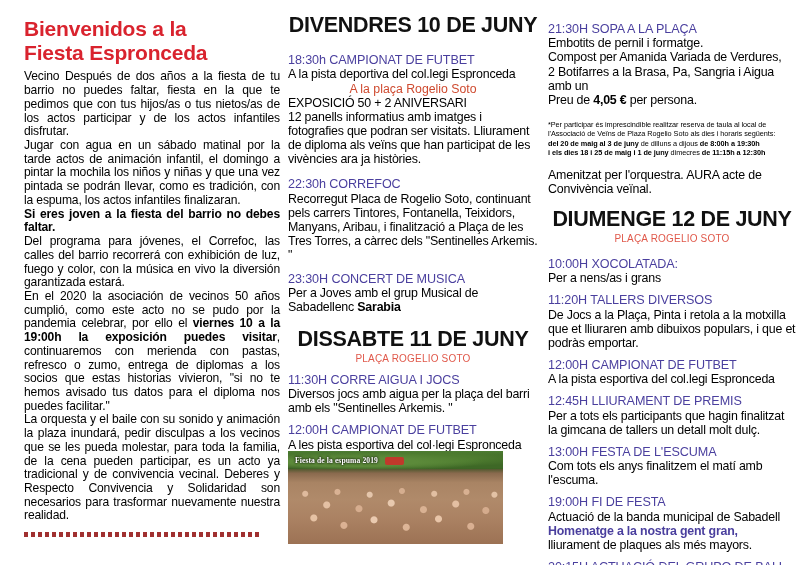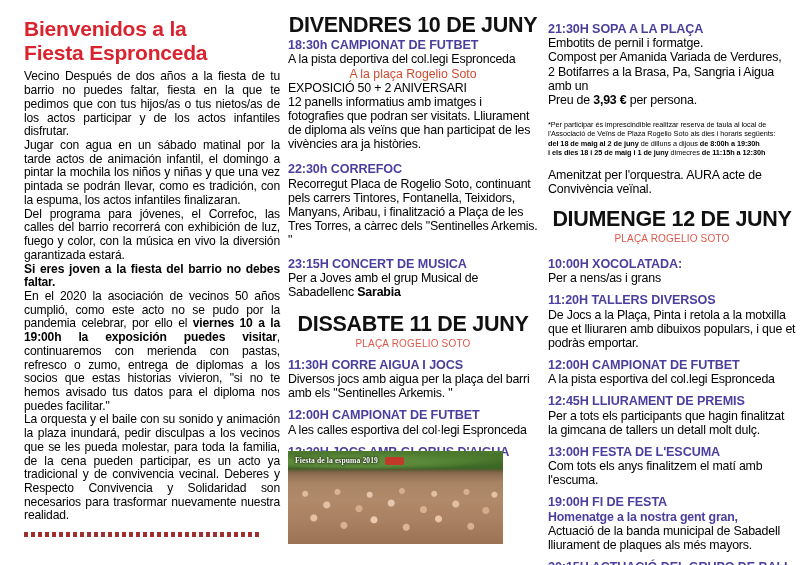--- a/index.html
+++ b/index.html
@@ -76,21 +76,21 @@
   }
   .place-red-small {
     font-size: 12.3px;
     text-align: center;
     color: #cf4b30;
     margin-top: 1px;
   }
   .ev { margin-top: 8px; }
   .ev-head {
     color: #4a3f9e;
-    font-weight: bold;
+    font-weight: normal;
     font-size: 12.6px;
     letter-spacing: -0.1px;
     line-height: 1.15;
   }
   .ev-body {
     font-size: 12.4px;
     line-height: 1.13;
     letter-spacing: -0.2px;
   }
   .ev-body b { font-weight: bold; }
@@ -180,65 +180,65 @@
 
   <div class="col col-left">
     <div class="welcome-title">
       <div>Bienvenidos a la</div>
       <div>Fiesta Espronceda</div>
     </div>
 
     <div class="lead">
       <p>Vecino Después de dos años a la fiesta de tu barrio no puedes faltar, fiesta en la que te pedimos que con tus hijos/as o tus nietos/as de los actos participar y de los actos infantiles disfrutar.</p>
       <p>Jugar con agua en un sábado matinal por la tarde actos de animación infantil, el domingo a pintar la mochila los niños y niñas y que una vez pintada se podrán llevar, como es tradición, con la espuma, los actos infantiles finalizaran.</p>
+      <p><b>Si eres joven a la fiesta del barrio no debes faltar.</b></p>
       <p>Del programa para jóvenes, el Correfoc, las calles del barrio recorrerá con exhibición de luz, fuego y color, con la música en vivo la diversión garantizada estará.</p>
-      <p><b>Si eres joven a la fiesta del barrio no debes faltar.</b></p>
       <p><span>En el 2020 la asociación de vecinos 50 años cumplió, como este acto no se pudo por la pandemia celebrar, por ello el </span><b>viernes 10 a la 19:00h la exposición puedes visitar</b><span>, continuaremos con merienda con pastas, refresco o zumo, entrega de diplomas a los socios que estas historias vivieron, "si no te hemos avisado tus datos para el diploma nos puedes facilitar."</span></p>
       <p>La orquesta y el baile con su sonido y animación la plaza inundará, pedir disculpas a los vecinos que se les pueda molestar, para toda la familia, de la cena pueden participar, es un acto ya tradicional y de convivencia vecinal. Deberes y Respecto Convivencia y Solidaridad son necesarios para trasformar nuevamente nuestra realidad.</p>
     </div>
 
     <div class="sep-dotted"></div>
   </div>
 
   <div class="col col-mid">
     <div style="height:14px"></div>
 
     <div class="daytitle">DIVENDRES 10 DE JUNY</div>
 
-    <div class="ev" style="margin-top:1px">
+    <div class="ev" style="margin-top:16px">
       <div class="ev-head">18:30h CAMPIONAT DE FUTBET</div>
       <div class="ev-body">A la pista deportiva del col.legi Espronceda</div>
     </div>
 
     <div class="place-red-small">A la plaça Rogelio Soto</div>
     <div class="plain-line">EXPOSICIÓ 50 + 2 ANIVERSARI</div>
     <div class="ev-body">12 panells informatius amb imatges i fotografies que podran ser visitats. Lliurament de diploma als veïns que han participat de les vivències ara ja històries.</div>
 
     <div class="ev" style="margin-top:11px">
       <div class="ev-head">22:30h  CORREFOC</div>
       <div class="ev-body">Recorregut Placa de Rogelio Soto, continuant pels carrers Tintores, Fontanella, Teixidors, Manyans, Aribau, i finalització a Plaça de les Tres Torres, a càrrec dels "Sentinelles Arkemis. "</div>
     </div>
 
     <div class="ev" style="margin-top:10px">
-      <div class="ev-head">23:15H CONCERT DE MUSICA</div>
+      <div class="ev-head">23:30H CONCERT DE MUSICA</div>
       <div class="ev-body"><span>Per a Joves amb el grup Musical de Sabadellenc </span><b>Sarabia</b></div>
     </div>
 
     <div style="height:14px"></div>
     <div class="daytitle">DISSABTE 11 DE JUNY</div>
     <div class="placeline">PLAÇA ROGELIO SOTO</div>
 
     <div class="ev" style="margin-top:9px">
       <div class="ev-head">11:30H CORRE AIGUA I JOCS</div>
       <div class="ev-body">Diversos jocs amb aigua per la plaça del barri amb els "Sentinelles Arkemis. "</div>
     </div>
 
     <div class="ev">
       <div class="ev-head">12:00H CAMPIONAT DE FUTBET</div>
-      <div class="ev-body">A les calles esportiva del col·legi Espronceda</div>
+      <div class="ev-body">A les pista esportiva del col·legi Espronceda</div>
     </div>
 
     <div class="ev">
       <div class="ev-head">12:30H JOCS AMB GLOBUS D'AIGUA</div>
       <div class="ev-body">Individuals i per grups.</div>
     </div>
 
     <div class="ev">
       <div class="ev-head">19:00H. ACTUACIÓ INFANTIL.</div>
       <div class="ev-body">D'animació</div>
@@ -253,25 +253,25 @@
   </div>
 
   <div class="col col-right">
     <div style="height:22px"></div>
 
     <div>
       <div class="ev-head">21:30H SOPA A LA PLAÇA</div>
       <div class="ev-body">Embotits de pernil i formatge.</div>
       <div class="ev-body">Compost per Amanida Variada de Verdures,</div>
       <div class="ev-body">2 Botifarres a la Brasa, Pa, Sangria i Aigua amb un</div>
-      <div class="ev-body"><span>Preu de </span><b>3,93 €</b><span> per persona.</span></div>
+      <div class="ev-body"><span>Preu de </span><b>4,05 €</b><span> per persona.</span></div>
       <div class="footnote">
         <div>*Per participar és imprescindible realitzar reserva de taula al local de</div>
         <div>l'Associació de Veïns de Plaza Rogelio Soto als dies i horaris següents:</div>
-        <div><b>del 18 de maig al 2 de juny</b><span> de dilluns a dijous </span><b>de 8:00h a 19:30h</b></div>
+        <div><b>del 20 de maig al 3 de juny</b><span> de dilluns a dijous </span><b>de 8:00h a 19:30h</b></div>
         <div><b>i els dies 18 i 25 de maig i 1 de juny</b><span> dimecres </span><b>de 11:15h a 12:30h</b></div>
       </div>
     </div>
 
     <div class="ev" style="margin-top:10px">
       <div class="ev-body">Amenitzat per l'orquestra. AURA acte de Convivència veïnal.</div>
     </div>
 
     <div style="height:12px"></div>
     <div class="daytitle">DIUMENGE 12 DE JUNY</div>
@@ -297,22 +297,22 @@
       <div class="ev-body">Per a tots els participants que hagin finalitzat la gimcana de tallers un detall molt dulç.</div>
     </div>
 
     <div class="ev">
       <div class="ev-head">13:00H FESTA DE L'ESCUMA</div>
       <div class="ev-body">Com tots els anys finalitzem el matí amb l'escuma.</div>
     </div>
 
     <div class="ev">
       <div class="ev-head">19:00H FI DE FESTA</div>
+      <div class="ev-body">Actuació de la banda municipal de Sabadell</div>
       <div class="ev-body inline-purple">Homenatge  a la nostra gent gran,</div>
-      <div class="ev-body">Actuació de la banda municipal de Sabadell</div>
       <div class="ev-body">lliurament de plaques als més mayors.</div>
     </div>
 
     <div class="ev">
       <div class="ev-head">20:15H ACTUACIÓ DEL GRUPO DE BALL</div>
 
     </div>
 
   </div>
 

